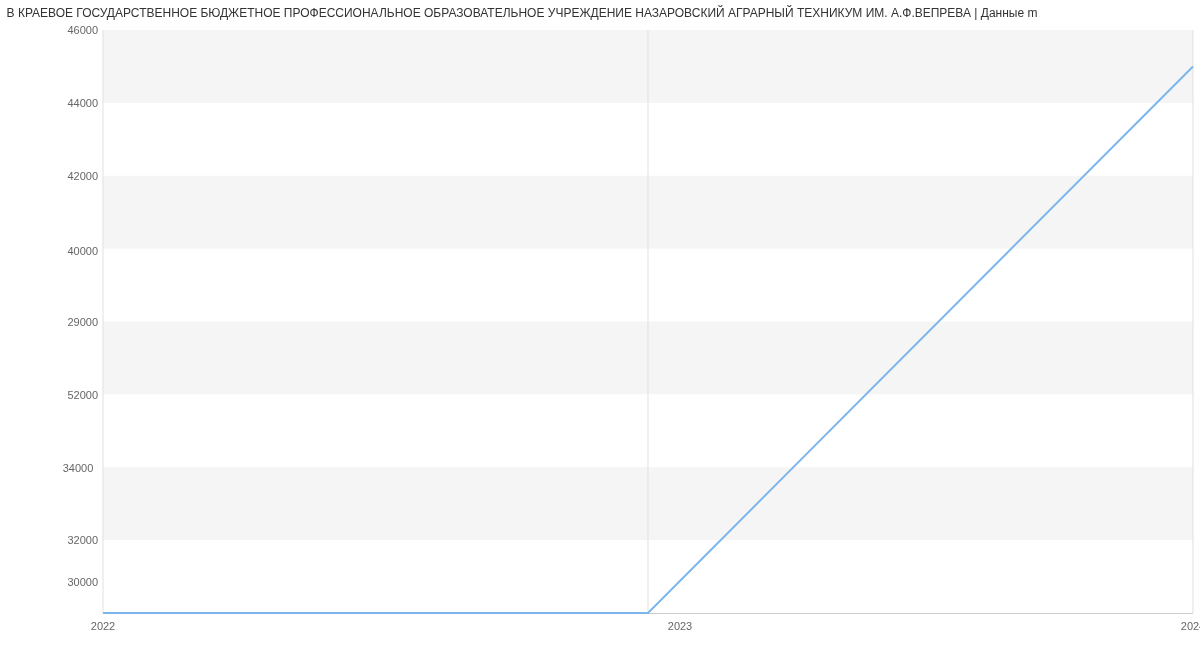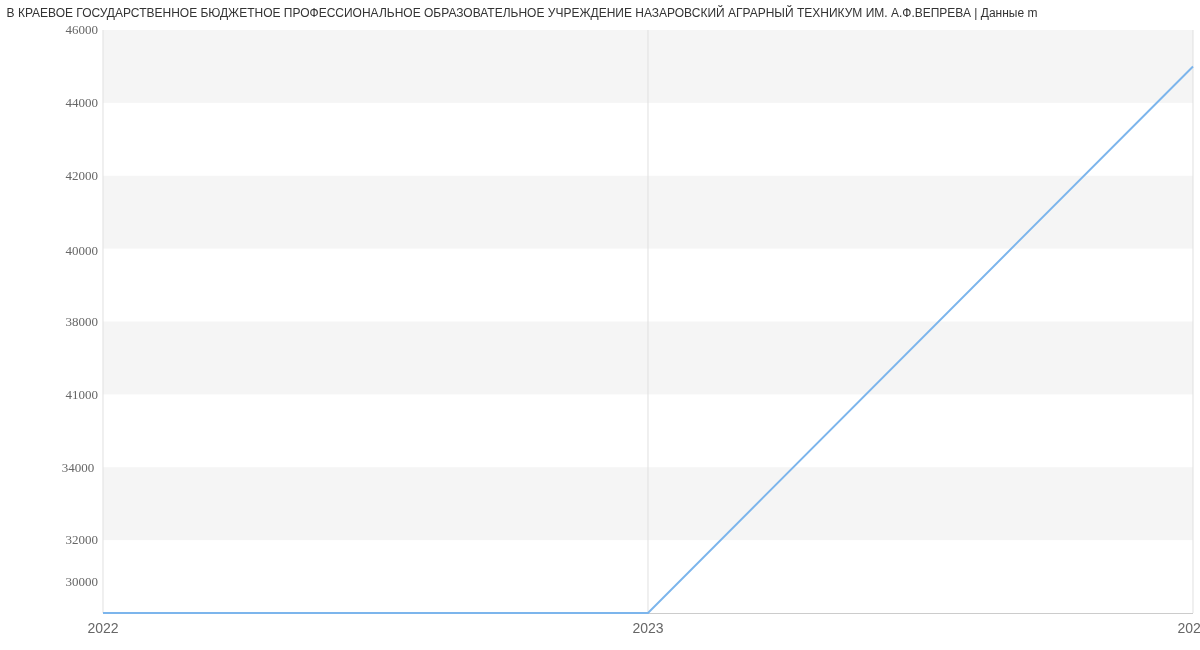--- a/index.html
+++ b/index.html
@@ -33,29 +33,28 @@
       top: 30px;
       width: 1090px;
       height: 584px;
       border-bottom: 1px solid #cccccc;
     }
     .y-tick {
       position: absolute;
       left: 58px;
       width: 40px;
       text-align: right;
-      font-size: 13px;
+      font-size: 11px;
       color: #666666;
       transform: translateY(-50%);
-      font-family: Liberation Serif, serif;
     }
     .x-tick {
       position: absolute;
       top: 620px;
-      font-size: 14px;
+      font-size: 11px;
       color: #666666;
       transform: translateX(-50%);
     }
     .line-svg {
       position: absolute;
       left: 0;
       top: 0;
       width: 100%;
       height: 100%;
       overflow: visible;
@@ -83,22 +82,22 @@
           <line x1="0" x2="0" y1="0" y2="584" stroke="#e0e0e0" stroke-width="1"></line>
           <line x1="545" x2="545" y1="0" y2="584" stroke="#e0e0e0" stroke-width="1"></line>
           <line x1="1090" x2="1090" y1="0" y2="584" stroke="#e0e0e0" stroke-width="1"></line>
         </g>
       <polyline class="data-line" points="0,584 545,584 1090,36.5"></polyline>
     </svg>
   </div>
 <div class="y-tick" style="top: 582px;">30000</div>
     <div class="y-tick" style="top: 540px;">32000</div>
     <div class="y-tick" style="top: 468px; text-align: center;">34000</div>
-    <div class="y-tick" style="top: 395px;">41000</div>
-    <div class="y-tick" style="top: 322px;">38000</div>
+    <div class="y-tick" style="top: 395px;">52000</div>
+    <div class="y-tick" style="top: 322px;">29000</div>
     <div class="y-tick" style="top: 251px;">40000</div>
     <div class="y-tick" style="top: 176px;">42000</div>
     <div class="y-tick" style="top: 103px;">44000</div>
     <div class="y-tick" style="top: 30px;">46000</div>
     <div class="x-tick" style="left: 103px;">2022</div>
-    <div class="x-tick" style="left: 648px;">2023</div>
+    <div class="x-tick" style="left: 680px;">2023</div>
     <div class="x-tick" style="left: 1193px;">2024</div>
   </div>
 
 </body></html>

